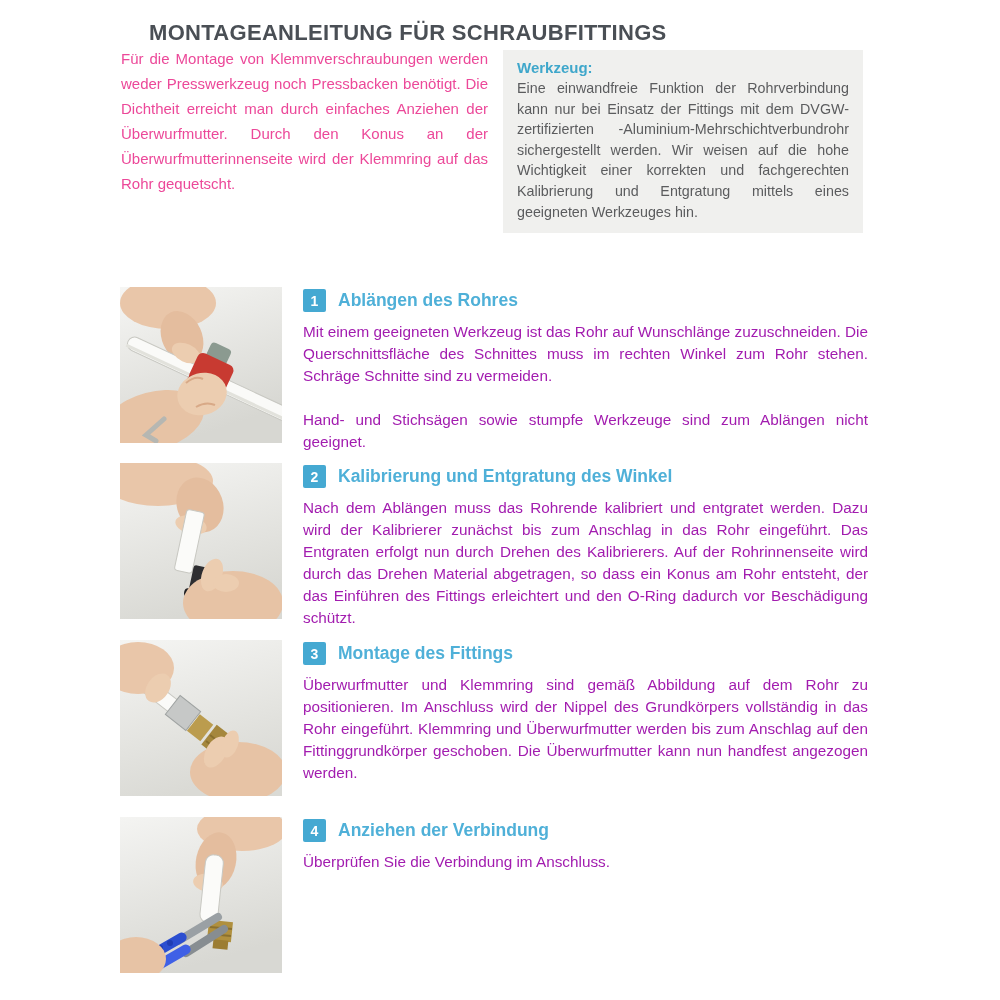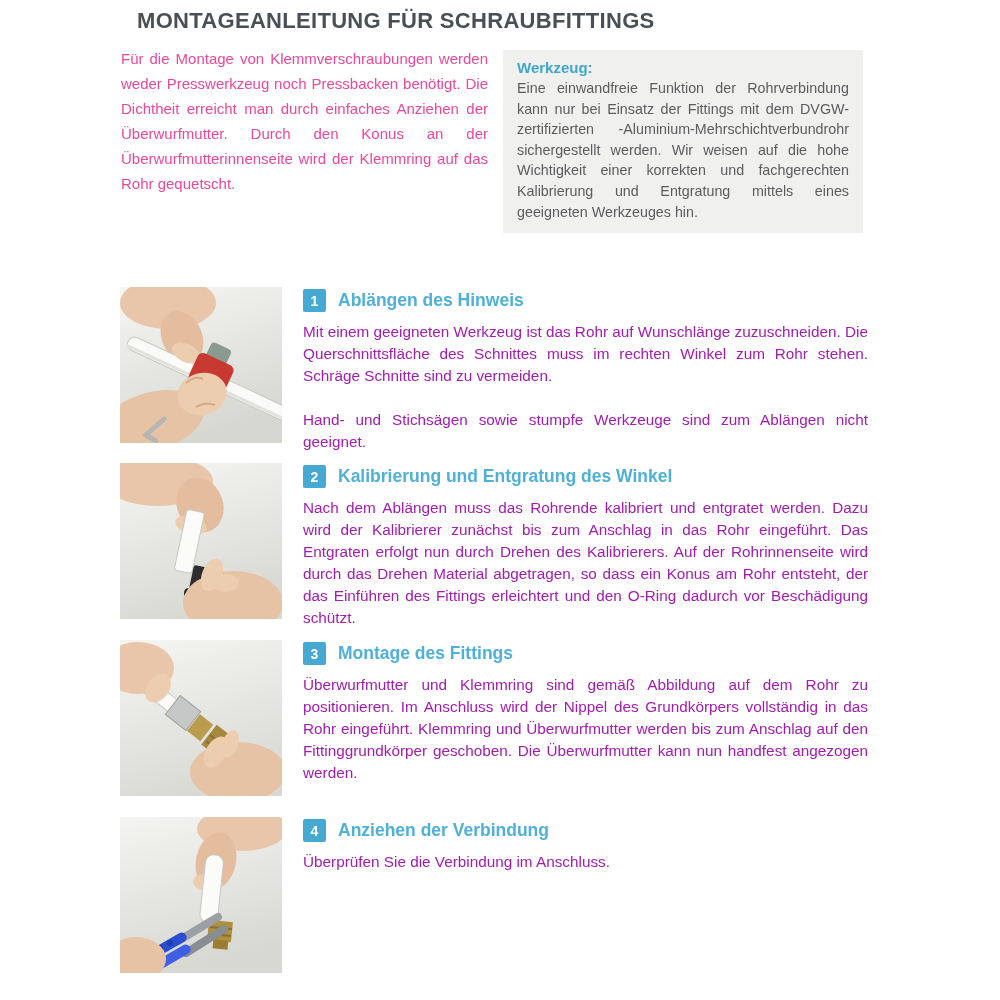--- a/index.html
+++ b/index.html
@@ -1,19 +1,19 @@
 <!DOCTYPE html>
 <html><head>
 <meta charset="utf-8">
 <style>
   html,body{margin:0;padding:0;background:#ffffff;}
   body{width:1000px;height:1000px;overflow:hidden;font-family:"Liberation Sans",sans-serif;}
   .page{position:relative;width:1000px;height:1000px;background:#ffffff;}
 
-  .title{position:absolute;left:137px;top:8px;margin:0;font-size:22px;font-weight:bold;
+  .title{position:absolute;left:137px;top:8px;margin:12px;font-size:22px;font-weight:bold;
          color:#4a4f55;letter-spacing:0.3px;}
 
   .intro{position:absolute;left:121px;top:46px;width:367px;margin:0;
          font-size:15px;line-height:25px;color:#ec4899;text-align:justify;}
 
   .note{position:absolute;left:503px;top:50px;width:360px;box-sizing:border-box;
         background:#f0f0ee;padding:7px 14px 11px 14px;}
   .note-title{color:#3fa7cb;font-weight:bold;font-size:15px;line-height:21px;}
   .note-text{color:#5b5c5e;font-size:14.3px;line-height:20.6px;text-align:justify;}
 
@@ -75,21 +75,21 @@
           <ellipse cx="33" cy="134" rx="52" ry="29" transform="rotate(-15 33 134)" fill="#e7c3a5"></ellipse>
           <ellipse cx="82" cy="107" rx="25" ry="21" transform="rotate(-15 82 107)" fill="#eccdb0"></ellipse>
           <path d="M66 96 q9 -8 17 -4 M76 120 q10 -6 19 -2" stroke="#d8a987" fill="none" stroke-width="2"></path>
         </g>
         <path d="M44 132 L26 148 L36 154" stroke="#b6b7b2" stroke-width="5" fill="none" stroke-linecap="round"></path>
       </svg>
     </div>
     <div class="content">
       <div class="head">
         <span class="badge">1</span>
-        <span class="step-title">Ablängen des Hinweis</span>
+        <span class="step-title">Ablängen des Rohres</span>
       </div>
       <p>Mit einem geeigneten Werkzeug ist das Rohr auf Wunschlänge zuzuschneiden. Die Querschnittsfläche des Schnittes muss im rechten Winkel zum Rohr stehen. Schräge Schnitte sind zu vermeiden.</p>
       <p>Hand- und Stichsägen sowie stumpfe Werkzeuge sind zum Ablängen nicht geeignet.</p>
     </div>
   </section>
 
   <section class="step s2">
     <div class="photo">
       <svg width="162" height="156" viewBox="0 0 162 156">
         <defs>

